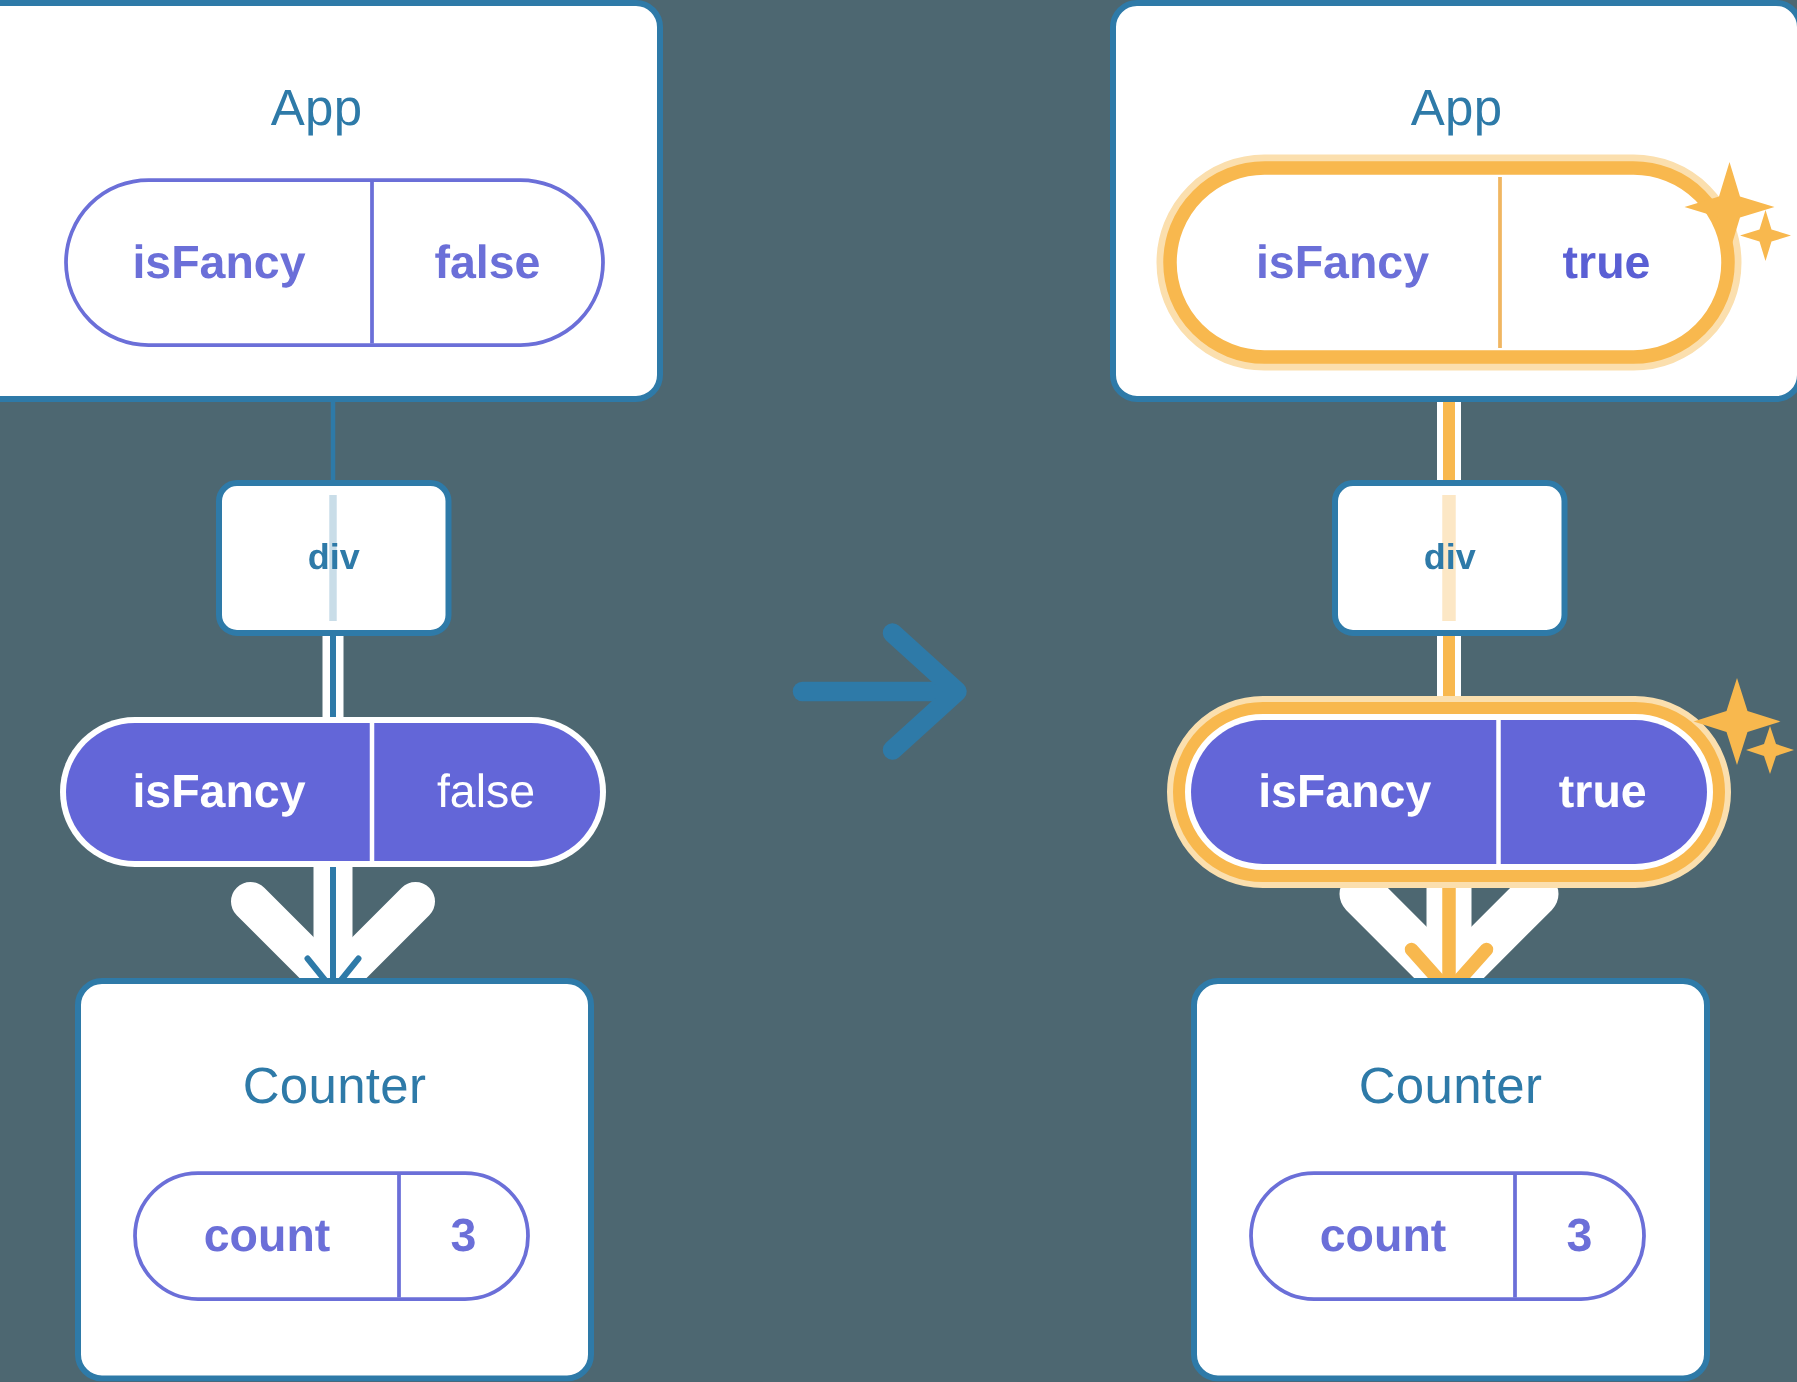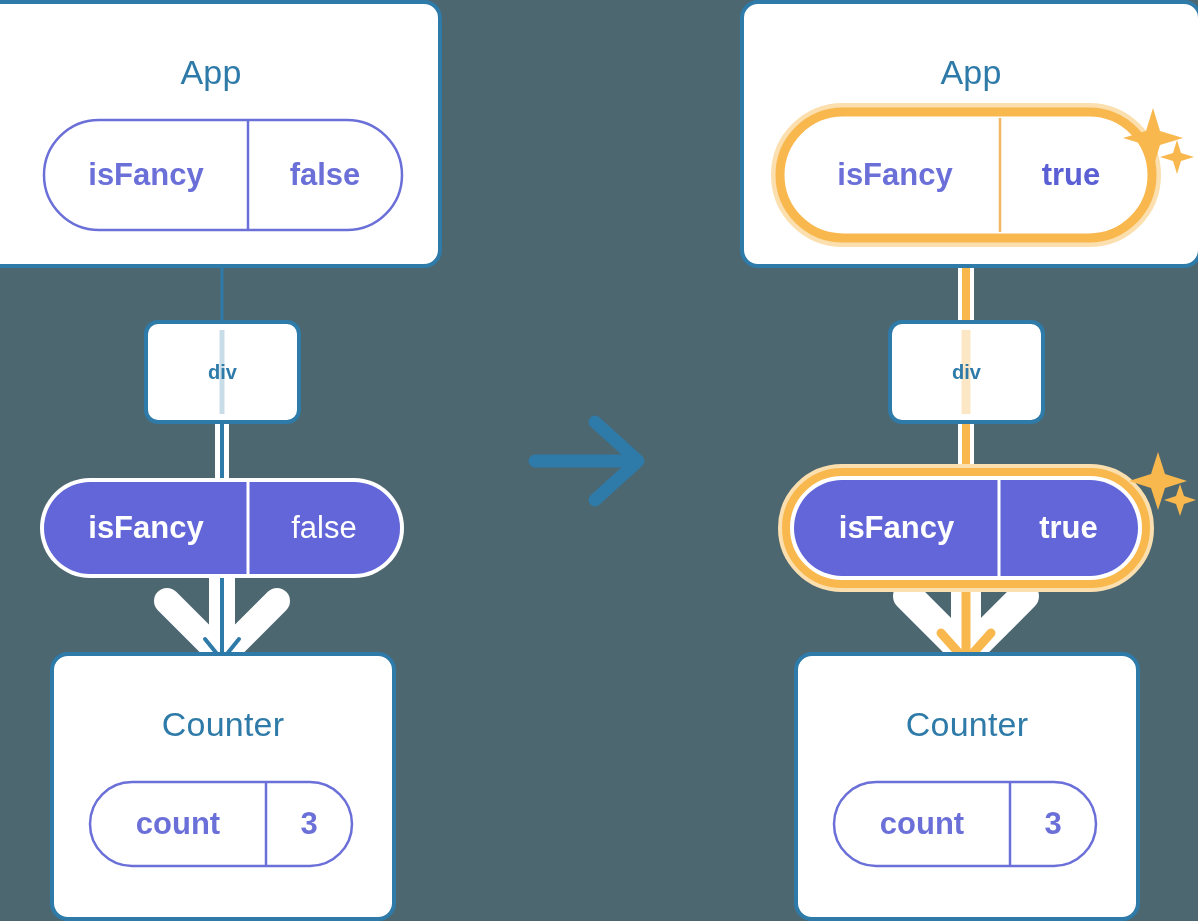--- a/index.html
+++ b/index.html
@@ -13,21 +13,21 @@
   .lbl{
     position:absolute;display:flex;align-items:center;justify-content:center;
     pointer-events:none;white-space:nowrap;font-weight:bold;
   }
   .box-title{font-size:34px;color:#2e7aa8;font-weight:400;letter-spacing:.2px;}
   .pill-key{font-size:31px;color:#6b6fd8;}
   .pill-val{font-size:31px;color:#6b6fd8;}
   .pill-key-on{font-size:31px;color:#ffffff;}
   .pill-val-on{font-size:31px;color:#ffffff;font-weight:700;}
   .pill-val-bold{font-size:31px;color:#5a5fd4;font-weight:700;}
-  .div-label{font-size:20px;color:#2e7aa8;}
+  .div-label{font-size:24px;color:#2e7aa8;}
 </style>
 </head>
 <body>
 
 <div id="stage">
 
   <svg id="scene" viewBox="0 0 1198 921">
     <defs>
       <clipPath id="clipLeftApp">
           <rect x="-20" y="0" width="462" height="270"></rect>

